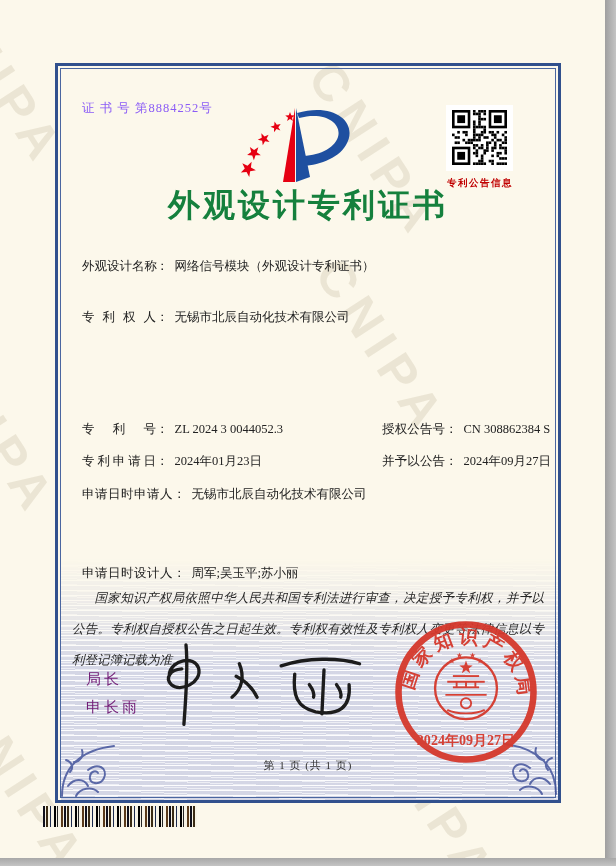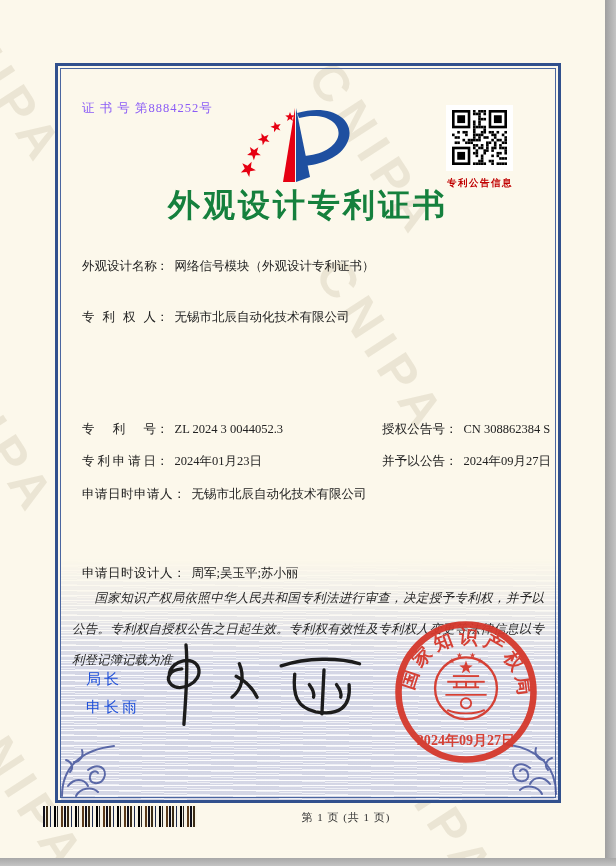--- a/index.html
+++ b/index.html
@@ -69,28 +69,28 @@
   .g1{top:421px;} .g2{top:453px;}
   .f1{top:486px;} .f2{top:521px;margin-top:44px;}
 
   .legal{
     position:absolute;left:72px;top:583px;width:472px;
     font-size:12.5px;line-height:31px;color:#262626;
     text-align:justify;text-indent:1.8em;font-style:italic;z-index:3;
   }
 
   .director{position:absolute;left:86px;z-index:4;font-family:"Liberation Sans","DejaVu Sans",sans-serif;
-    font-size:15px;color:#1d4ed8;letter-spacing:3px;font-weight:500;}
+    font-size:15px;color:#701a75;letter-spacing:3px;font-weight:500;}
   .d1{top:670px;} .d2{top:698px;}
 
   .signature{position:absolute;left:140px;top:634px;z-index:5;}
   .seal{position:absolute;left:391px;top:617px;z-index:6;opacity:.95;}
 
-  .footer{position:absolute;left:55px;top:810px;width:506px;text-align:center;
-    font-size:11px;color:#333;z-index:4;letter-spacing:1px;margin-left:38px;}
+  .footer{position:absolute;left:55px;top:758px;width:506px;text-align:center;
+    font-size:11px;color:#333;z-index:4;letter-spacing:1px;}
 
   .flourish{position:absolute;z-index:4;}
   .fl-bl{left:58px;top:740px;}
   .fl-br{left:498px;top:738px;transform:scaleX(-1);}
 
   .barcode{
     position:absolute;left:43px;top:806px;width:154px;height:21px;
     background:repeating-linear-gradient(90deg,
       #10101c 0 2px,#f7f3e6 2px 3px,#3a2b14 3px 5px,#f7f3e6 5px 7px,
       #1d2b4e 7px 8px,#f7f3e6 8px 11px,#000 11px 13px,#f7f3e6 13px 14px,

